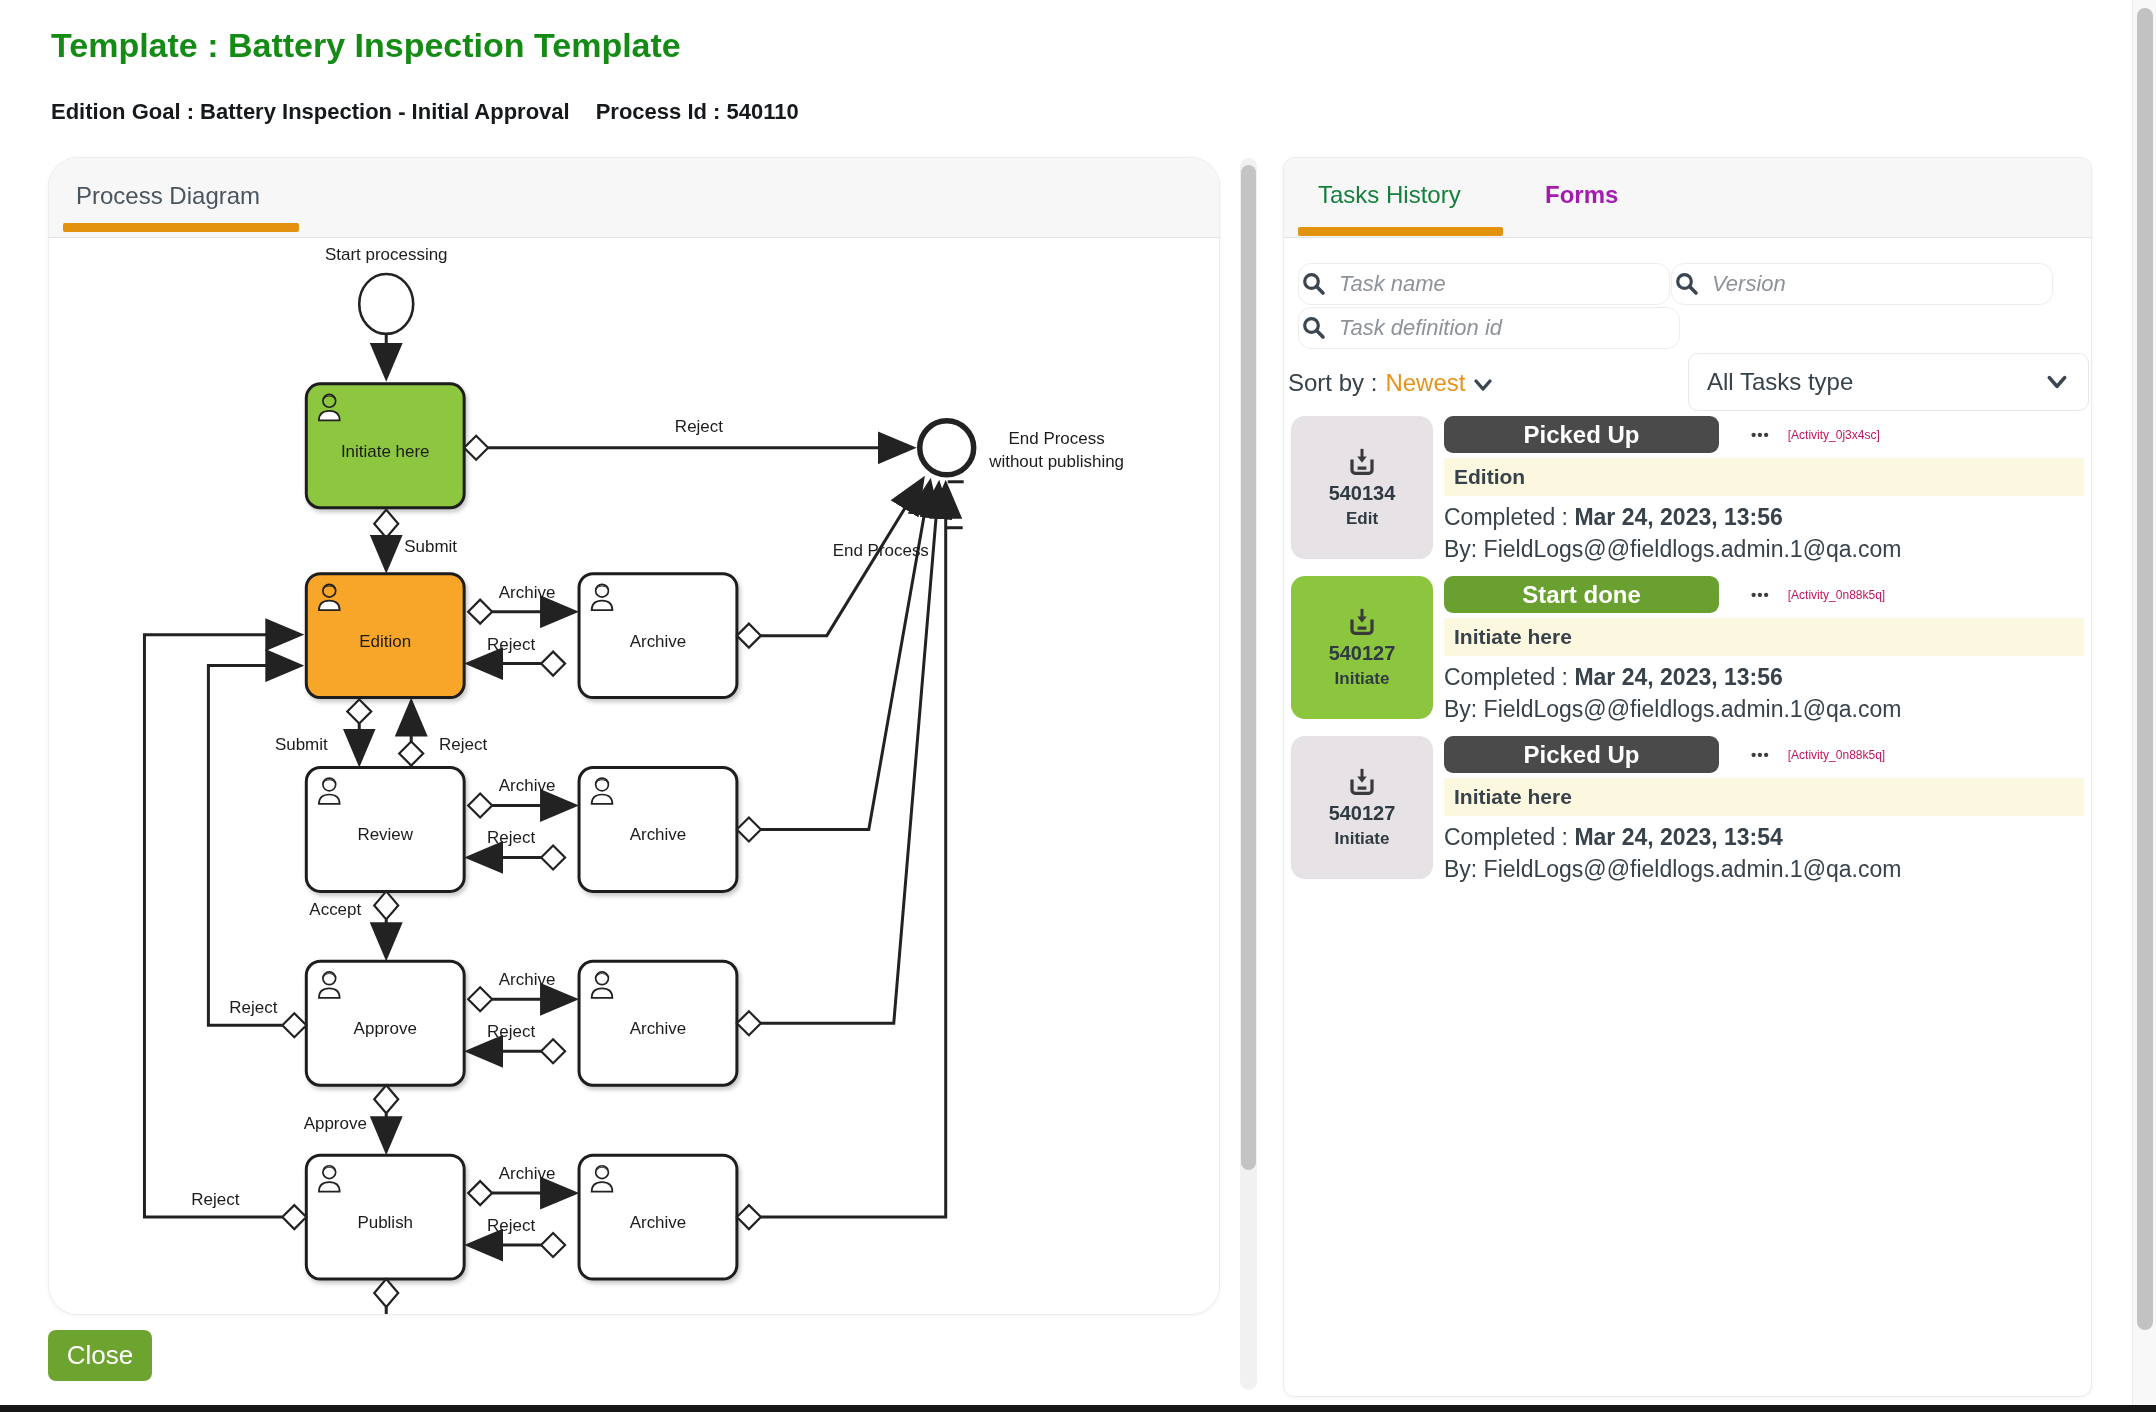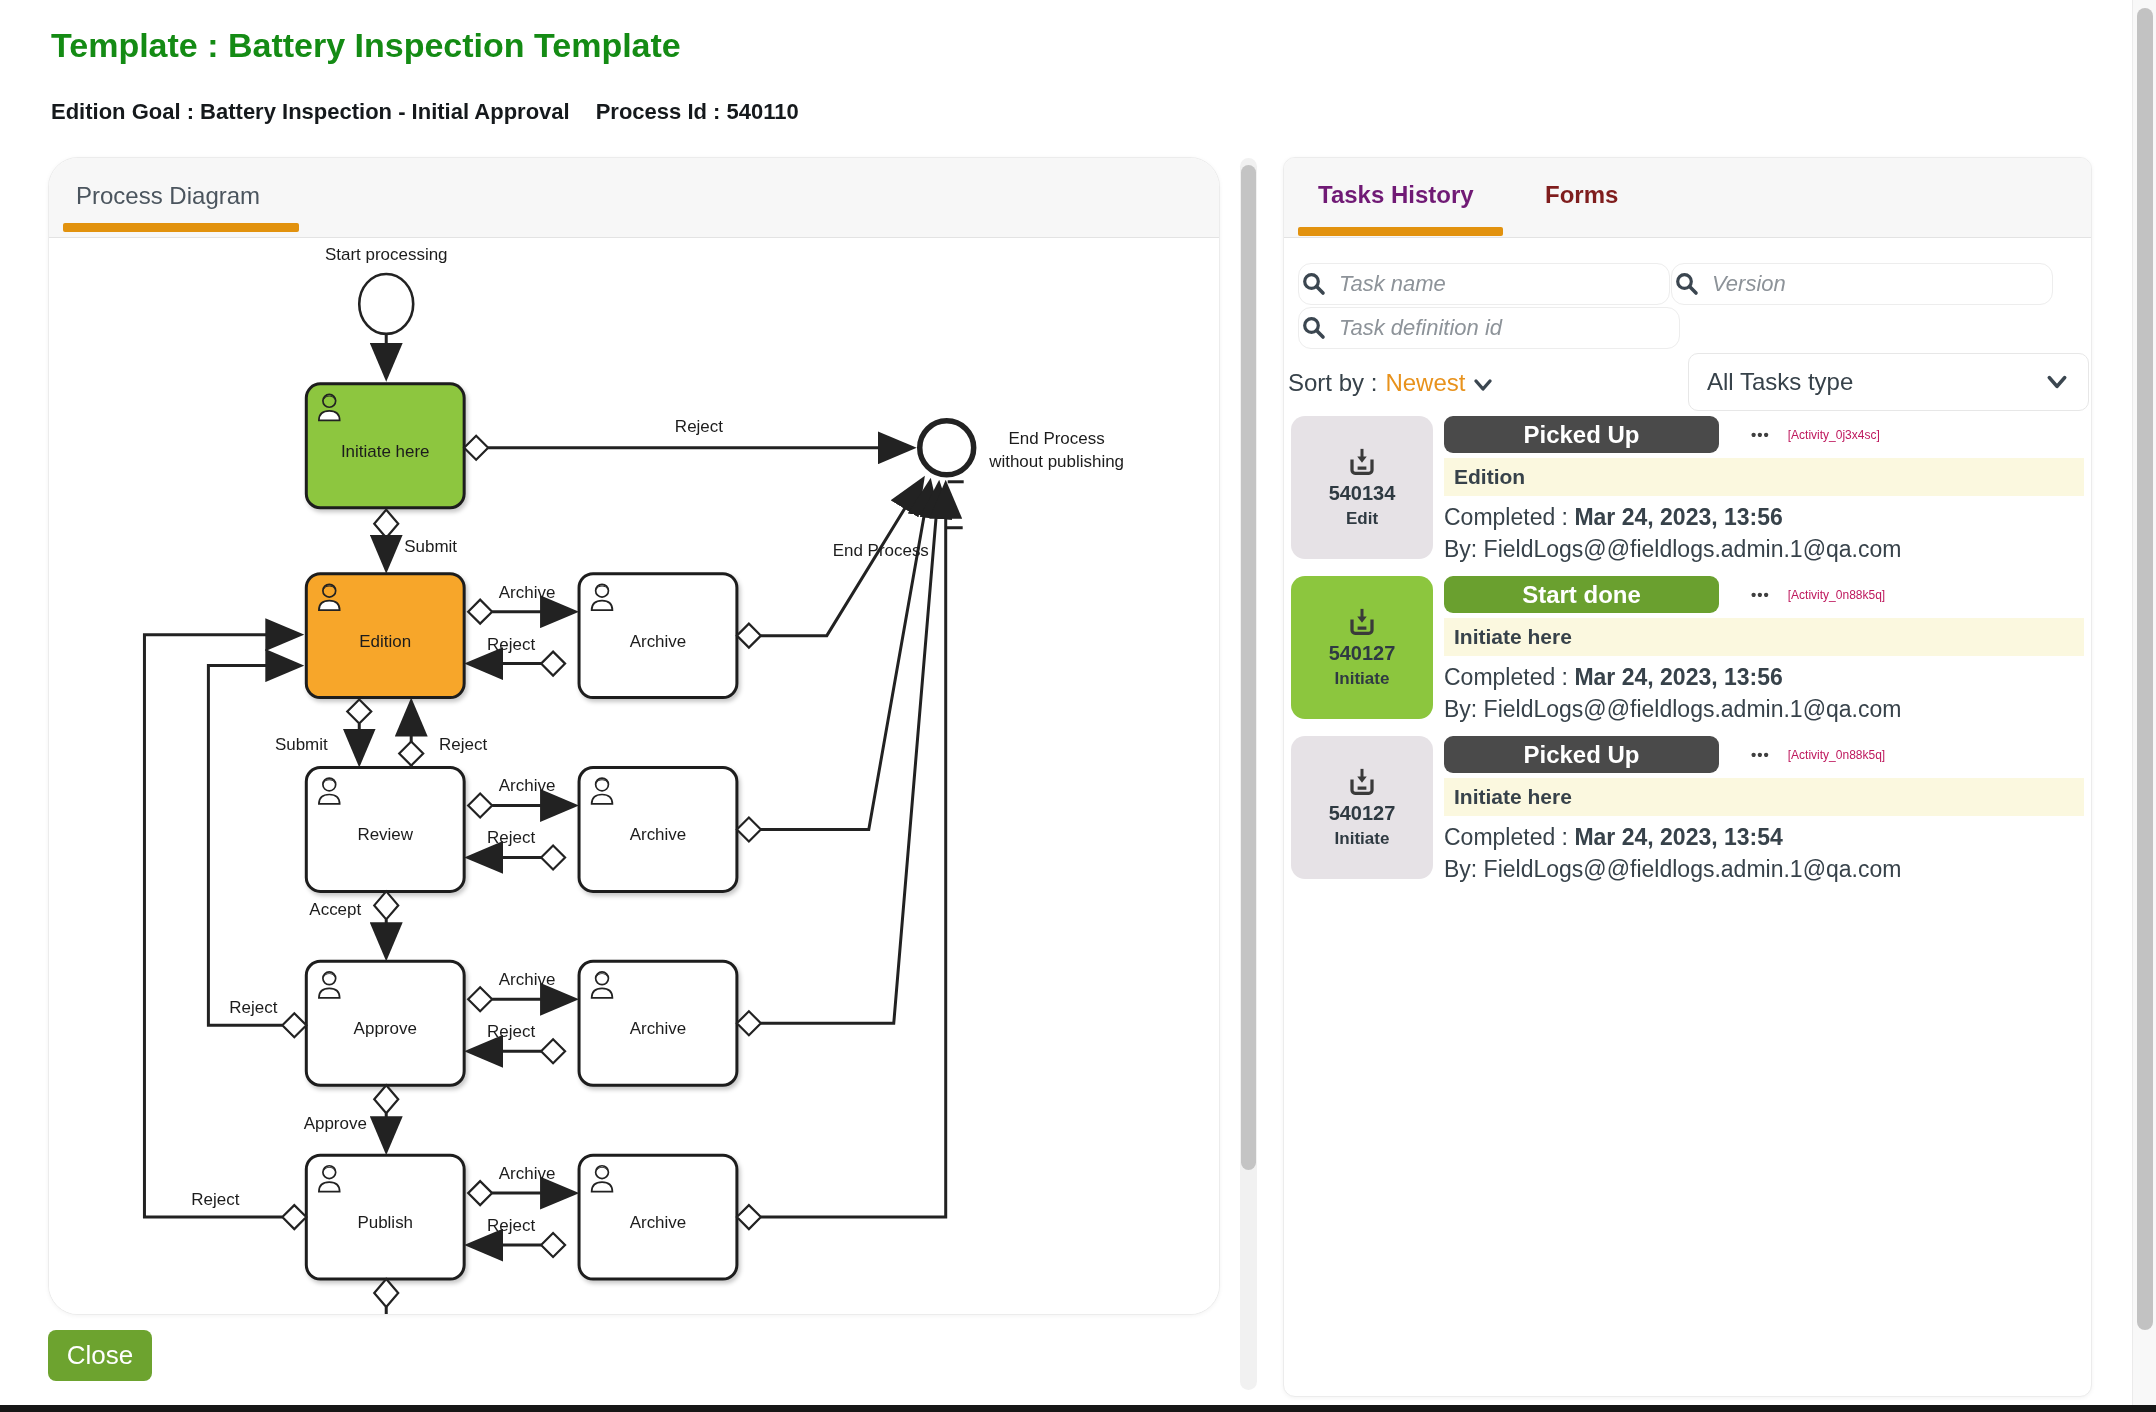--- a/index.html
+++ b/index.html
@@ -9,22 +9,22 @@
   
   .page-title{left:51px;top:26px;font-size:34px;font-weight:bold;color:#148b14;}
   .page-sub{left:51px;top:99px;font-size:22px;font-weight:bold;color:#15191c;}
   .page-sub span{margin-right:26px;}
   
   .card{background:#fff;border:1px solid #ececec;border-radius:12px;box-shadow:0 1px 4px rgba(0,0,0,.05);overflow:hidden;}
   .left-card{left:48px;top:157px;width:1170px;height:1156px;border-radius:30px;}
   .right-card{left:1283px;top:157px;width:807px;height:1238px;}
   .card-header{position:absolute;left:0;top:0;right:0;height:79px;background:#f7f7f7;border-bottom:1px solid #e3e3e3;}
   .tab-label{position:absolute;font-size:24px;color:#4b555e;}
-  .tab-label.bold{font-weight:bold;color:#701a75;}
-  .tab-label.dim{font-weight:bold;color:#7f1d1d;}
+  .tab-label.bold{font-weight:normal;color:#15803d;}
+  .tab-label.dim{font-weight:bold;color:#a21caf;}
   .tab-underline{position:absolute;height:9px;background:#e2920e;border-radius:2px;}
   
   .diagram-body{position:absolute;left:0;top:80px;width:1170px;height:1076px;background:#fff;}
   .box{stroke:#1d1d1d;stroke-width:3;filter:drop-shadow(2px 3px 2px rgba(0,0,0,.22));}
   .flow{stroke:#222;stroke-width:3;fill:none;}
   .dia{fill:#fff;stroke:#222;stroke-width:2.2;}
   .lbl{font-size:17px;fill:#1c1c1c;}
   
   .mid-track{left:1240px;top:158px;width:17px;height:1232px;background:#f1f1f1;border-radius:9px;}
   .mid-thumb{position:absolute;left:1px;top:7px;width:15px;height:1005px;background:#c4c4c4;border-radius:8px;}

